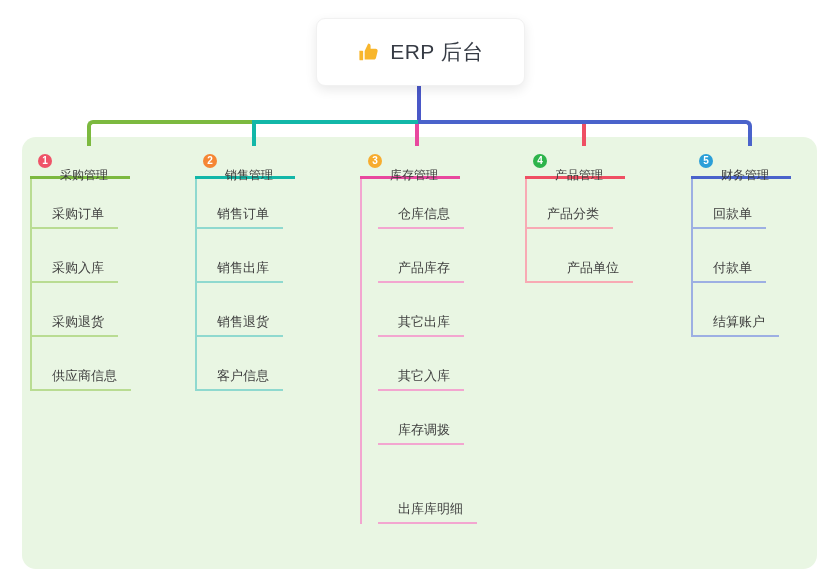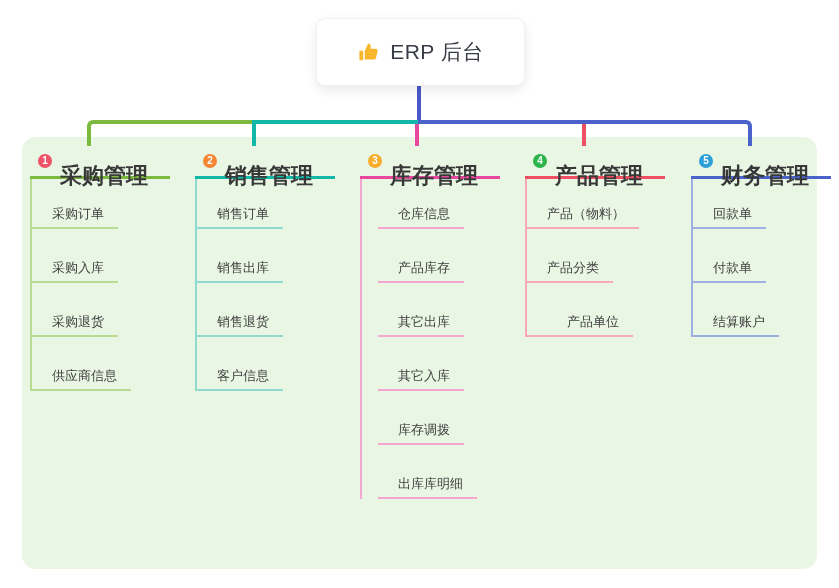--- a/index.html
+++ b/index.html
@@ -17,21 +17,21 @@
   .root-node .title{font-size:21px;font-weight:500;color:#363b44;letter-spacing:.5px;}
   .thumb{display:flex;align-items:center;}
   
   .branch{position:absolute;top:145px;}
   .branch-header{display:flex;align-items:center;gap:8px;height:31px;
                  padding:0 22px 0 8px;width:fit-content;
                  border-bottom:3px solid #000;cursor:default;}
   .badge{width:14px;height:14px;border-radius:50%;color:#fff;font-size:10px;
          font-weight:bold;display:flex;align-items:center;justify-content:center;
          flex:0 0 14px;line-height:1;}
-  .branch-title{font-size:22px;font-weight:700;color:#383838;white-space:nowrap;margin-top:30px;}
+  .branch-title{font-size:12px;font-weight:400;color:#383838;white-space:nowrap;margin-top:30px;}
   .children{list-style:none;margin:0;padding:0;border-left:2px solid #a21caf;
             width:fit-content;}
   .children li{height:54px;width:fit-content;display:flex;align-items:flex-end;
                padding:0 14px 7px 20px;box-sizing:border-box;
                border-bottom:2px solid #ccc;}
   .children li:first-child{height:50px;}
   .children li span{font-size:13px;color:#3f3f3f;white-space:nowrap;line-height:1;}
 </style>
 </head>
 <body>
@@ -129,35 +129,32 @@
 
   <li style="border-bottom-color: rgb(243, 166, 208);">
     <span>其它入库</span>
   </li>
 
   <li style="border-bottom-color: rgb(243, 166, 208);">
     <span>库存调拨</span>
   </li>
 
 
-  <li style="border-bottom-color: rgb(243, 166, 208);">
+  <li style="border-bottom-color: rgb(243, 166, 208); margin-top: 25px;">
     <span>出库库明细</span>
   </li>
 </ul>
   </div>
 
   <div class="branch" style="left: 525px;">
     <div class="branch-header" style="border-bottom-color: rgb(239, 79, 99);">
       <span class="badge" style="background: rgb(45, 180, 75);">4</span>
       <span class="branch-title">产品管理</span>
     </div>
     <ul class="children" style="border-left-color: rgb(248, 170, 180);">
-  <li style="border-bottom-color: rgb(248, 170, 180);">
-    <span>产品（物料）</span>
-  </li>
 
   <li style="border-bottom-color: rgb(248, 170, 180);">
     <span>产品分类</span>
   </li>
 
   <li style="border-bottom-color: rgb(248, 170, 180); padding-left: 40px;">
     <span>产品单位</span>
   </li>
 </ul>
   </div>

